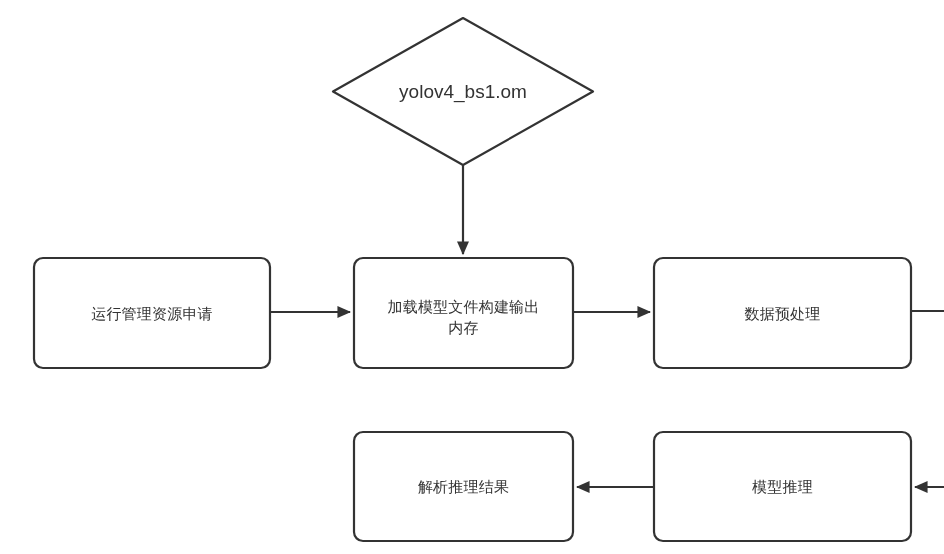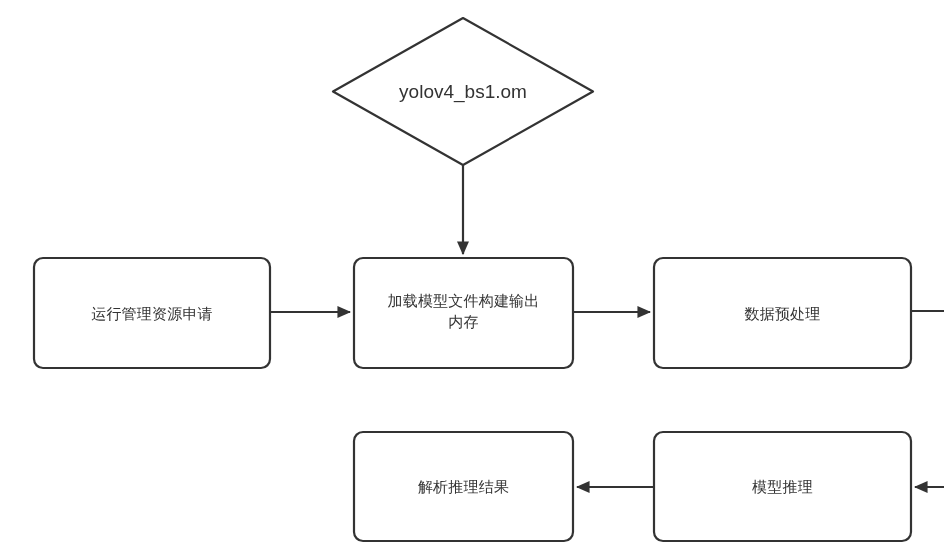--- a/index.html
+++ b/index.html
@@ -73,21 +73,21 @@
 
     <path d="M 891 311 L 929 311 L 929 487 L 895 487" fill="none" stroke="#333333" stroke-width="2.2" stroke-linejoin="miter" marker-end="url(#arrow)"></path>
 
     <path d="M 634 487 L 557 487" fill="none" stroke="#333333" stroke-width="2.2" marker-end="url(#arrow)"></path>
   </svg>
 
   <div class="node-label diamond-label" style="left:313px; top:18px; width:260px; height:147px;">yolov4_bs1.om</div>
 
   <div class="node-label" style="left:14px; top:258px; width:236px; height:110px;">运行管理资源申请</div>
 
-  <div class="node-label" style="left:344px; top:256px; width:199px; height:110px;text-align:center;">加载模型文件构建输出
+  <div class="node-label" style="left:344px; top:262px; width:199px; height:110px;text-align:center;">加载模型文件构建输出
 内存</div>
 
   <div class="node-label" style="left:634px; top:258px; width:257px; height:110px;">数据预处理</div>
 
   <div class="node-label" style="left:634px; top:432px; width:257px; height:109px;">模型推理</div>
 
   <div class="node-label" style="left:334px; top:432px; width:219px; height:109px;">解析推理结果</div>
 
 </div>
 

